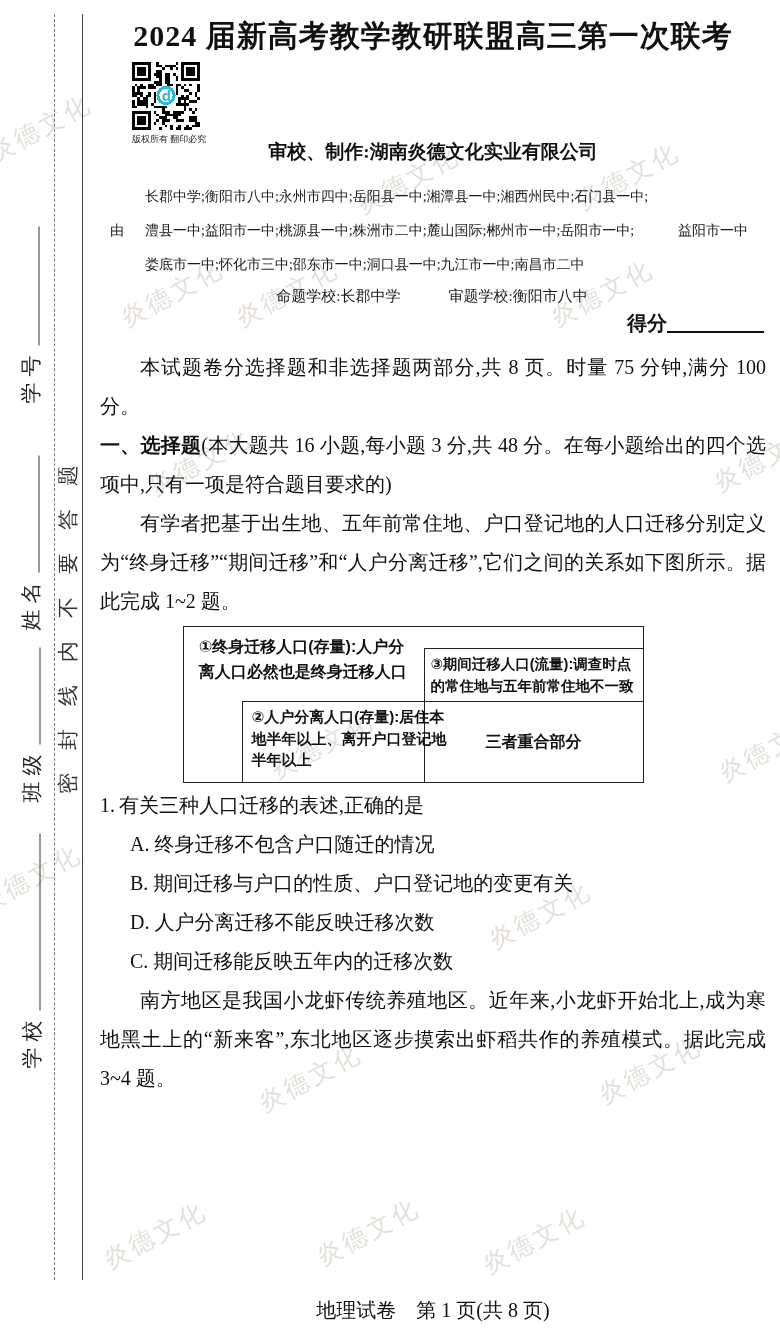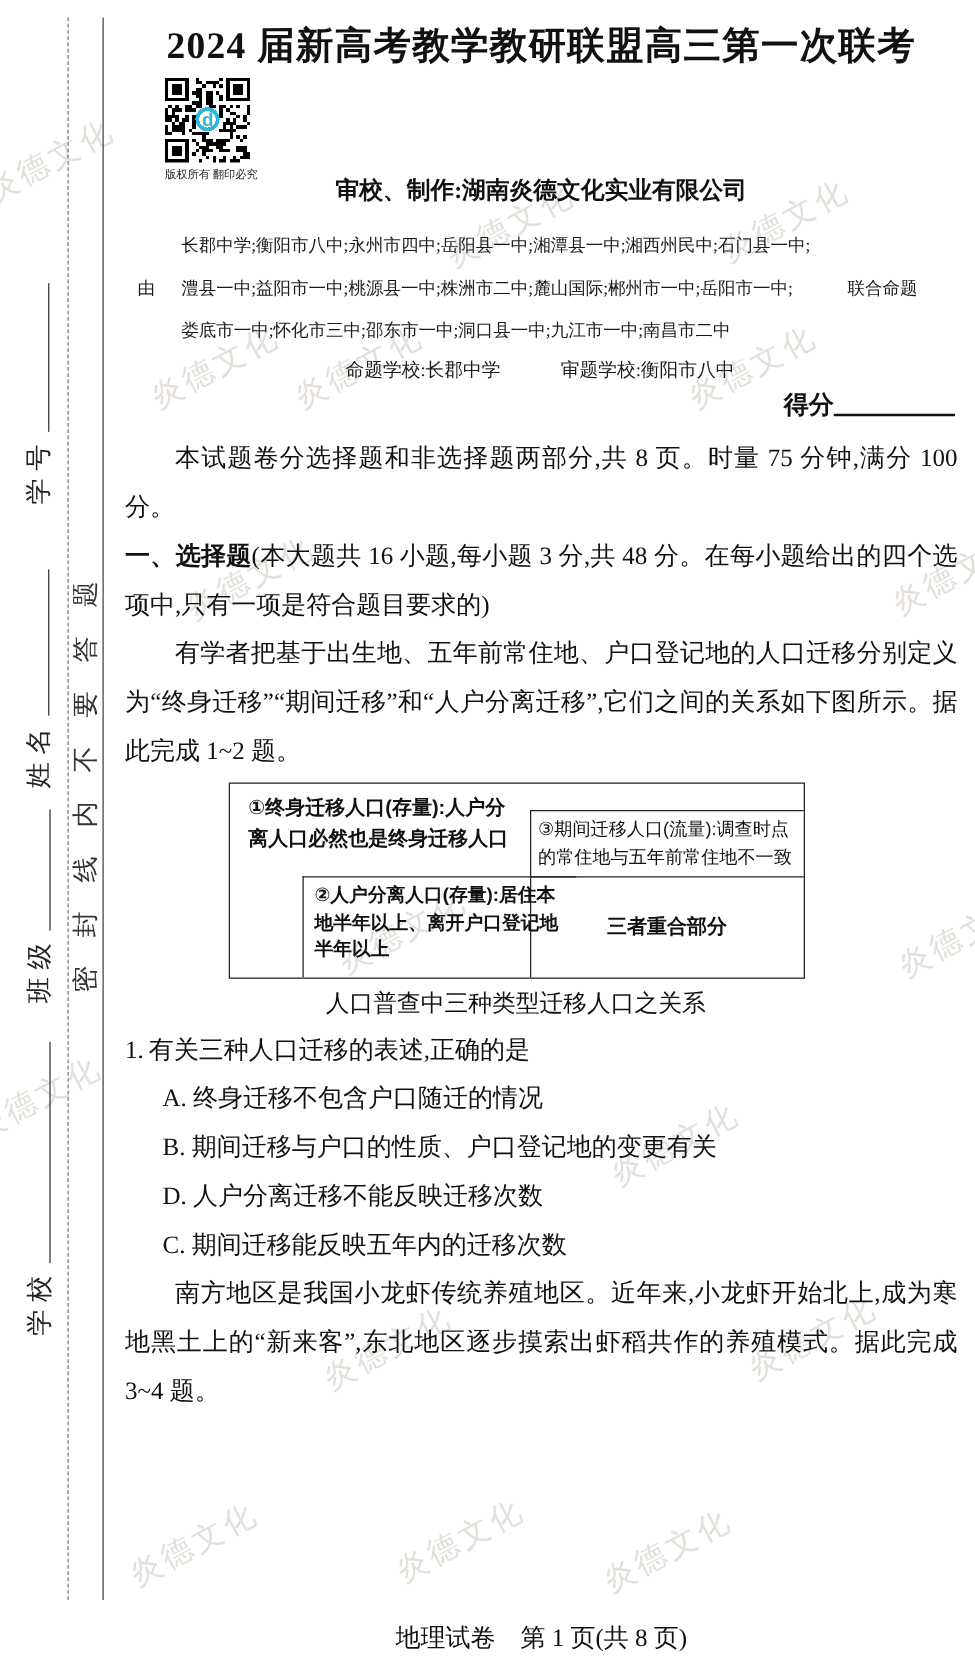--- a/index.html
+++ b/index.html
@@ -44,21 +44,21 @@
   .indent{text-indent:2em;}
   .sec-title{font-weight:bold;font-family:"Liberation Sans","DejaVu Sans",sans-serif;}
   .qnum{margin-right:4px;}
   .opt{padding-left:30px;}
   
   .fig-wrap{margin:5px 0 3px 0;}
   .fig-outer{position:relative;margin-left:83px;width:459px;height:155px;border:1.5px solid #222;
              font-family:"Liberation Sans","DejaVu Sans",sans-serif;}
   .fig-t1{position:absolute;left:3.2%;top:5%;width:47%;font-size:16px;font-weight:bold;line-height:1.55;text-align:left;text-indent:0;}
   .fig-box3{position:absolute;left:52.3%;top:13.5%;right:0;bottom:0;border-left:1.5px solid #222;border-top:1.5px solid #222;}
-  .fig-t3{position:absolute;left:2.5%;top:4%;right:2%;font-size:14.5px;font-weight:normal;line-height:1.5;text-align:left;}
+  .fig-t3{position:absolute;left:2.5%;top:4%;right:2%;font-size:14.5px;font-weight:bold;line-height:1.5;text-align:left;}
   .fig-box2{position:absolute;left:12.6%;top:47.7%;width:39.7%;bottom:0;border-left:1.5px solid #222;border-top:1.5px solid #222;padding-left:36px;}
   .fig-t2{position:absolute;left:4%;top:5%;right:3%;font-size:15px;font-weight:bold;line-height:1.45;text-align:left;}
   .fig-h1{position:absolute;left:52.3%;right:0;top:47.7%;border-top:1.5px solid #222;}
   .fig-overlap{position:absolute;left:52.3%;top:47.7%;right:0;bottom:0;display:flex;align-items:center;justify-content:center;
                font-size:16px;font-weight:bold;}
   .fig-caption{width:459px;margin-left:83px;text-align:center;font-size:19px;margin-top:7px;line-height:28px;}
   
   .footer{position:absolute;left:100px;right:14px;top:1297px;text-align:center;font-size:20px;}
 </style>
 </head>
@@ -298,21 +298,21 @@
       </svg>
     <div class="qr-caption">版权所有  翻印必究</div>
   </div>
 
   <div class="producer">审校、制作:湖南炎德文化实业有限公司</div>
 
   <div class="schools">
     <span class="sline" style="top:0;">长郡中学;衡阳市八中;永州市四中;岳阳县一中;湘潭县一中;湘西州民中;石门县一中;</span>
     <span class="by">由</span>
     <span class="sline" style="top:34px;">澧县一中;益阳市一中;桃源县一中;株洲市二中;麓山国际;郴州市一中;岳阳市一中;</span>
-    <span class="joint">联合命题</span>
+    <span class="joint">益阳市一中</span>
     <span class="sline" style="top:68px;">娄底市一中;怀化市三中;邵东市一中;洞口县一中;九江市一中;南昌市二中</span>
     <div class="setters">
       <span>命题学校:长郡中学</span>
       <span>审题学校:衡阳市八中</span>
     </div>
   </div>
 
   <div class="score-row">
     <span>得分</span><span class="score-line"></span>
   </div>
@@ -329,21 +329,20 @@
         <div class="fig-t1">①终身迁移人口(存量):人户分离人口必然也是终身迁移人口</div>
         <div class="fig-box3">
           <div class="fig-t3">③期间迁移人口(流量):调查时点的常住地与五年前常住地不一致</div>
         </div>
         <div class="fig-box2">
           <div class="fig-t2">②人户分离人口(存量):居住本地半年以上、离开户口登记地半年以上</div>
         </div>
         <div class="fig-h1"></div>
         <div class="fig-overlap">三者重合部分</div>
       </div>
-      <div class="fig-caption">人口普查中三种类型迁移人口之关系</div>
     </div>
 
     <div>
       <p><span class="qnum">1.</span><span>有关三种人口迁移的表述,正确的是</span></p>
       <p class="opt">A. 终身迁移不包含户口随迁的情况</p>
       <p class="opt">B. 期间迁移与户口的性质、户口登记地的变更有关</p>
       <p class="opt">D. 人户分离迁移不能反映迁移次数</p>
       <p class="opt">C. 期间迁移能反映五年内的迁移次数</p>
     </div>
 

